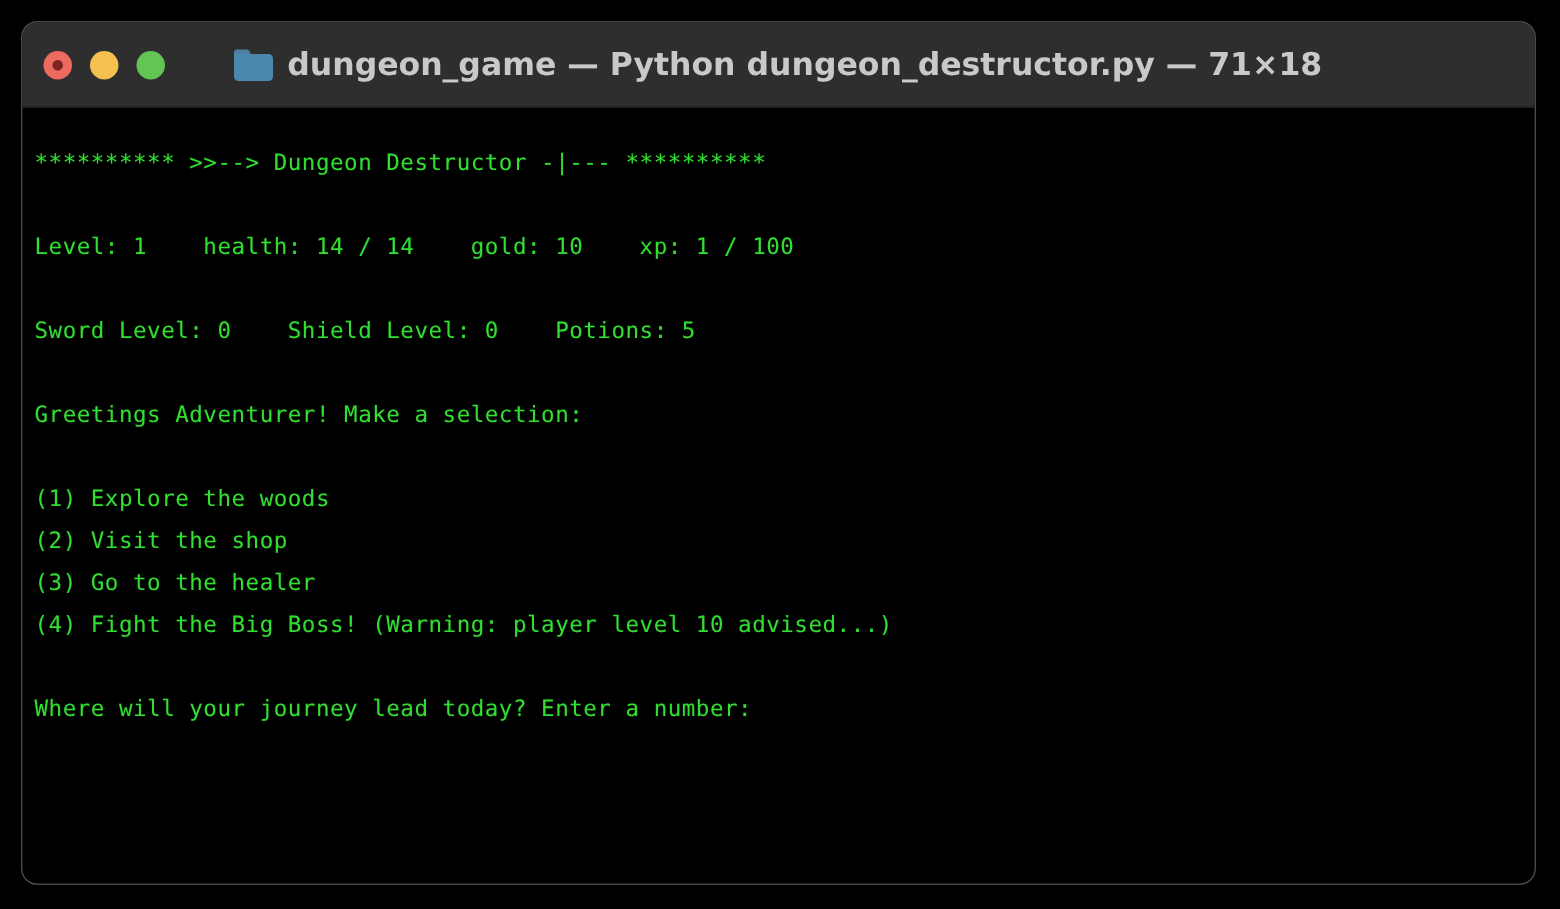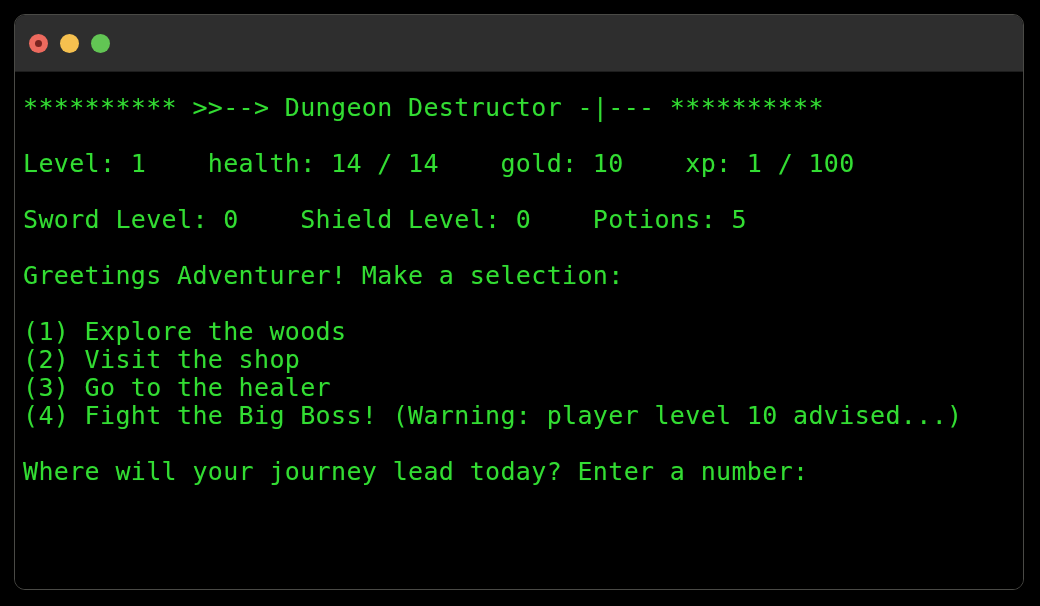--- a/index.html
+++ b/index.html
@@ -114,21 +114,21 @@
   
   #terminal-body {
     flex: 1 1 auto;
     background: #000000;
     padding: 22px 0 0 8px;
     overflow: hidden;
   }
   #terminal-text {
     margin: 0;
     font-family: "DejaVu Sans Mono", monospace;
-    font-size: 25px;
+    font-size: 15px;
     line-height: 28px;
     color: #33dd33;
     white-space: pre;
     letter-spacing: 0.35px;
     text-shadow: 0 0 1px rgba(51,221,51,0.25);
   }
   .tline { display: block; min-height: 28px; }
   .tline.blank { color: transparent; }
 </style>
 </head>
@@ -137,20 +137,27 @@
 <div id="terminal-window">
 
   <div id="title-bar">
 
     <div id="traffic-lights">
       <span class="tl tl-close"></span>
       <span class="tl tl-min"></span>
       <span class="tl tl-max"></span>
     </div>
 
+    <div id="title-center">
+      <span id="folder-icon">
+        <span class="tab"></span>
+        <span class="body"></span>
+      </span>
+      <span id="window-title">dungeon_game — Python dungeon_destructor.py — 71×18</span>
+    </div>
 
   </div>
 
   <div id="terminal-body">
     <pre id="terminal-text"><span class="tline">********** &gt;&gt;--&gt; Dungeon Destructor -|--- **********</span><span class="tline blank"> </span><span class="tline">Level: 1    health: 14 / 14    gold: 10    xp: 1 / 100</span><span class="tline blank"> </span><span class="tline">Sword Level: 0    Shield Level: 0    Potions: 5</span><span class="tline blank"> </span><span class="tline">Greetings Adventurer! Make a selection:</span><span class="tline blank"> </span><span class="tline">(1) Explore the woods</span><span class="tline">(2) Visit the shop</span><span class="tline">(3) Go to the healer</span><span class="tline">(4) Fight the Big Boss! (Warning: player level 10 advised...)</span><span class="tline blank"> </span><span class="tline">Where will your journey lead today? Enter a number:</span></pre>
   </div>
 
 </div>
 
 </body></html>

